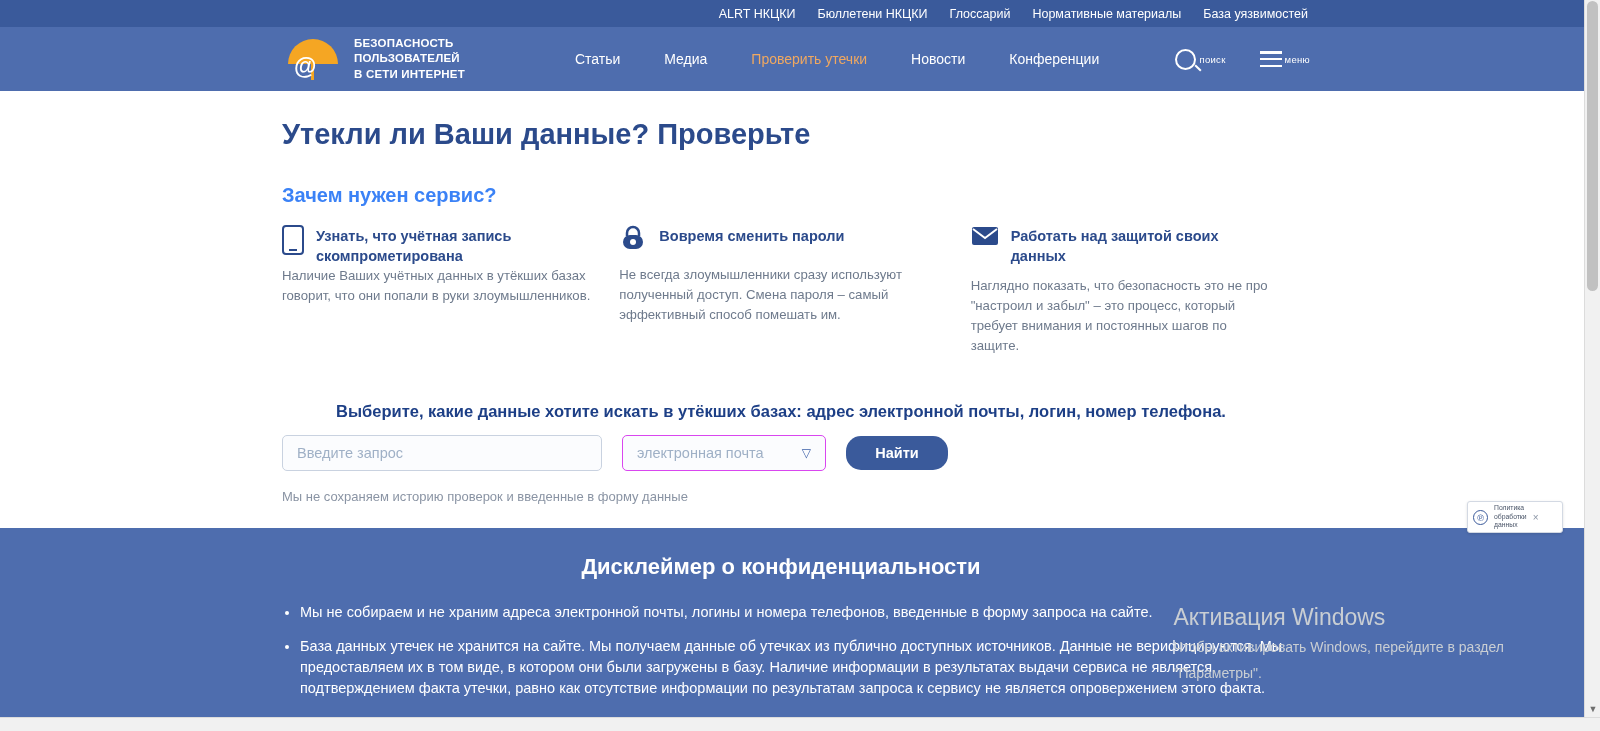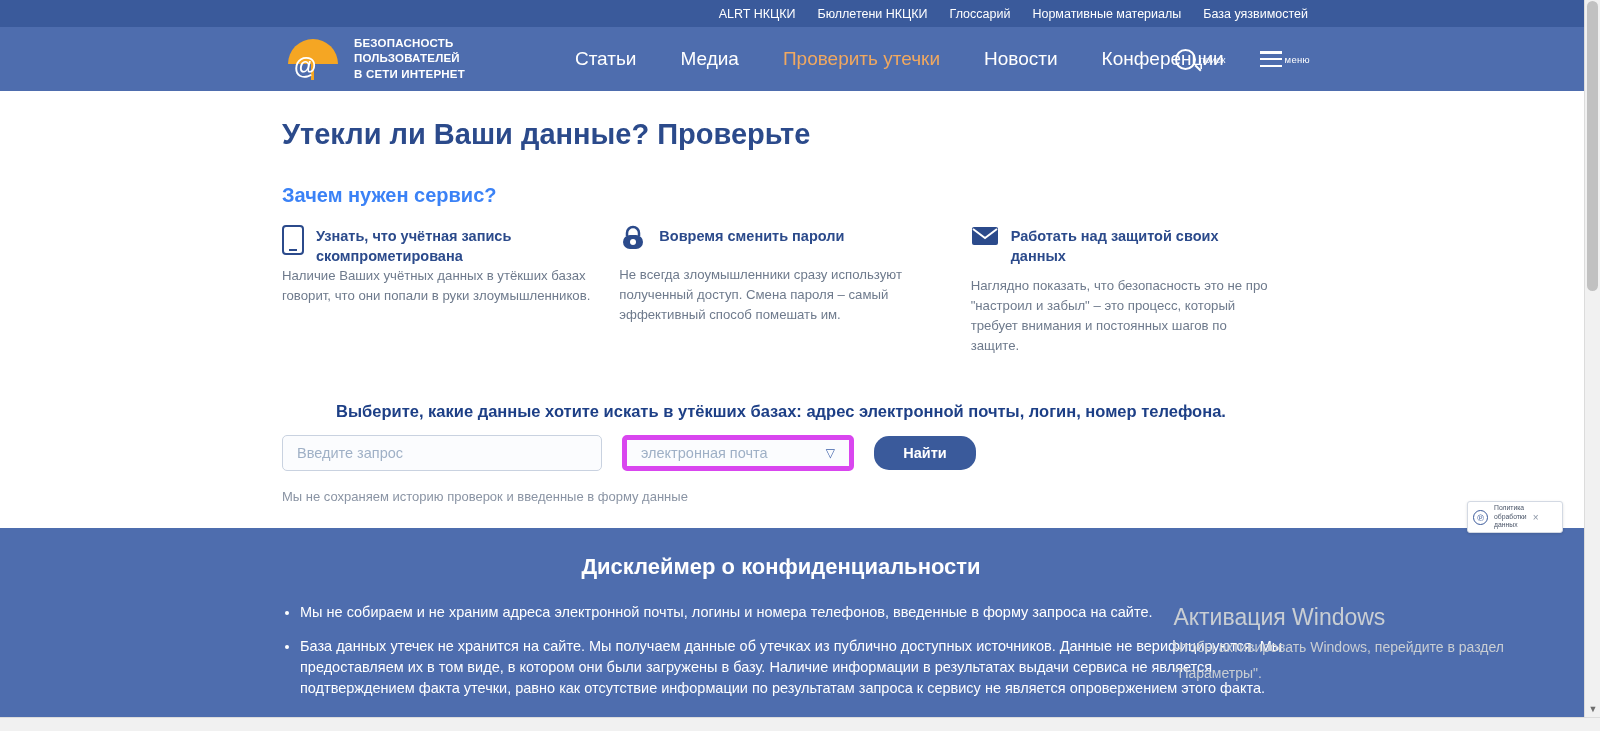--- a/index.html
+++ b/index.html
@@ -82,21 +82,21 @@
     text-transform: uppercase;
   }
   .nav {
     display: flex;
     align-items: center;
     gap: 44px;
     margin-left: 110px;
   }
   .nav a {
     color: #ffffff;
-    font-size: 19px;
+    font-size: 14px;
     text-decoration: none;
     white-space: nowrap;
   }
   .nav a.active { color: #f0a860; }
   .header-tools {
     position: absolute;
     right: 290px;
     top: 0;
     height: 64px;
     display: flex;
@@ -222,22 +222,22 @@
     border-radius: 5px;
     background: #fbfcfe;
     padding: 0 14px;
     font-size: 14.5px;
     color: #2b4a8b;
     outline: none;
     font-family: "Liberation Sans", sans-serif;
   }
   .query-input::placeholder { color: #9fb0c6; }
   .type-select {
-    width: 232px; height: 36px;
-    border: 5px solid #d946ef;
+    width: 204px; height: 36px;
+    border: 1px solid #d946ef;
     border-radius: 5px;
     background: #fbfcfe;
     padding: 0 14px;
     font-size: 14.5px;
     color: #9fb0c6;
     display: flex;
     align-items: center;
     justify-content: space-between;
     cursor: pointer;
   }

